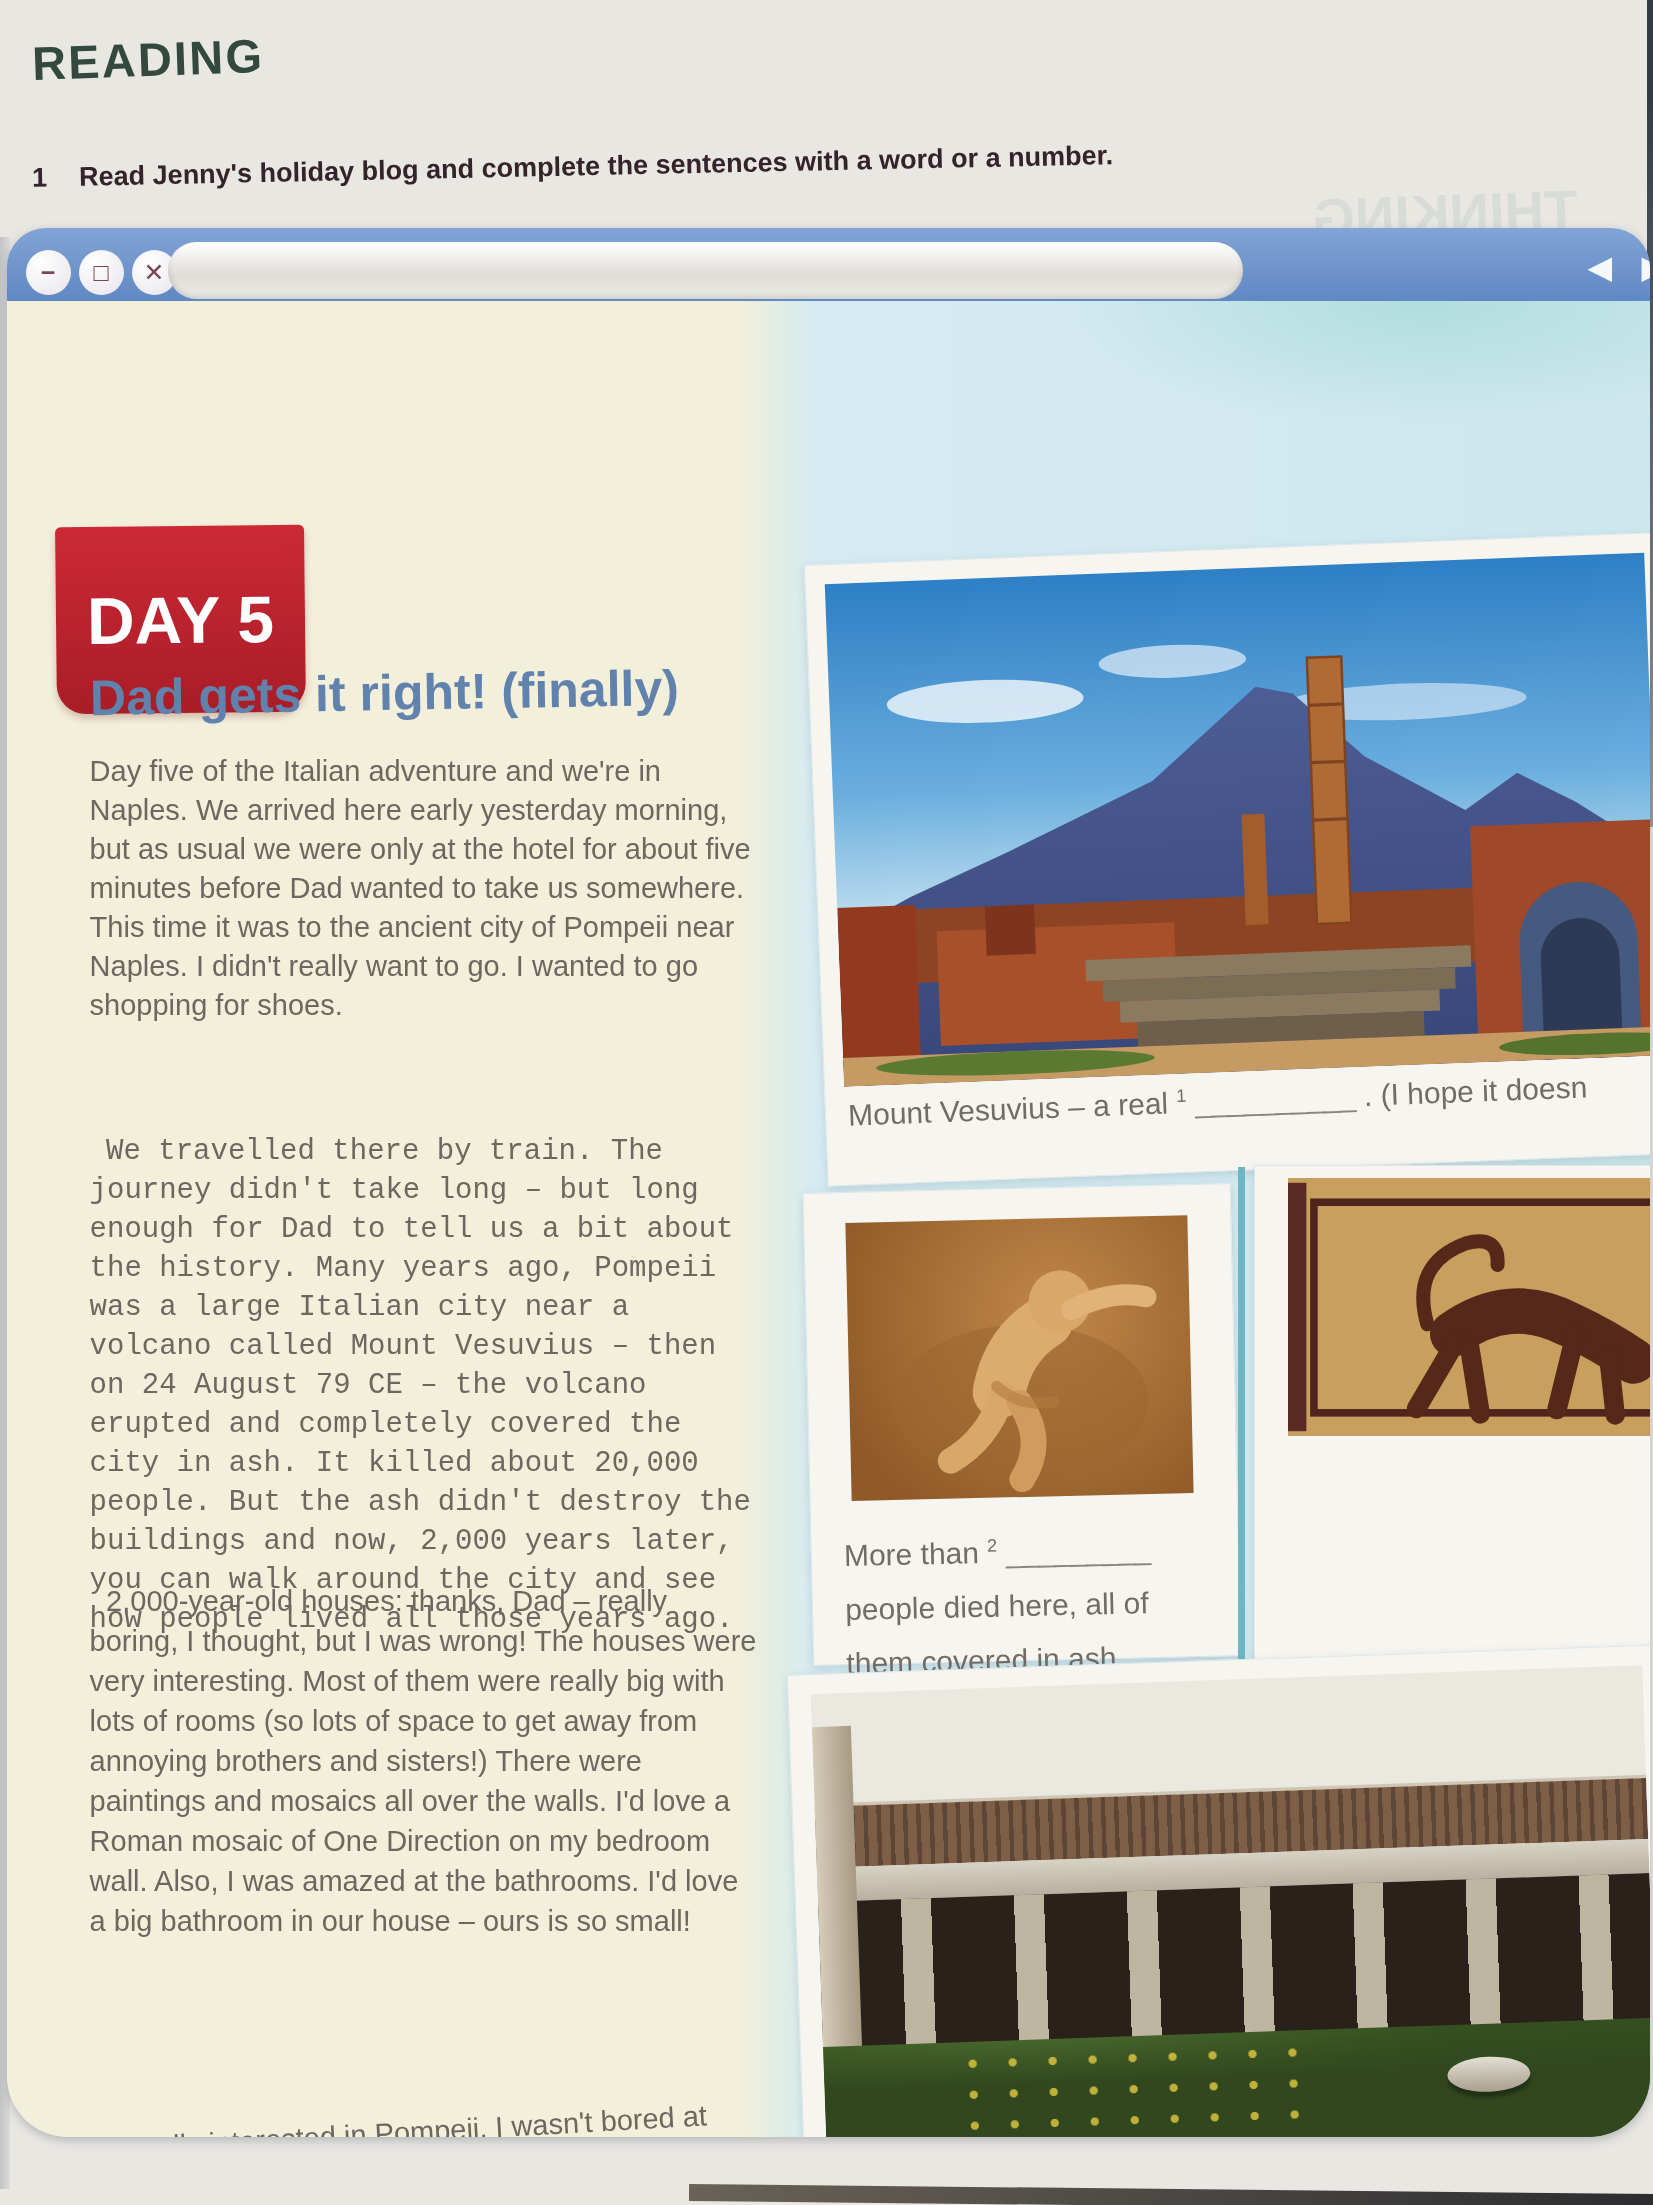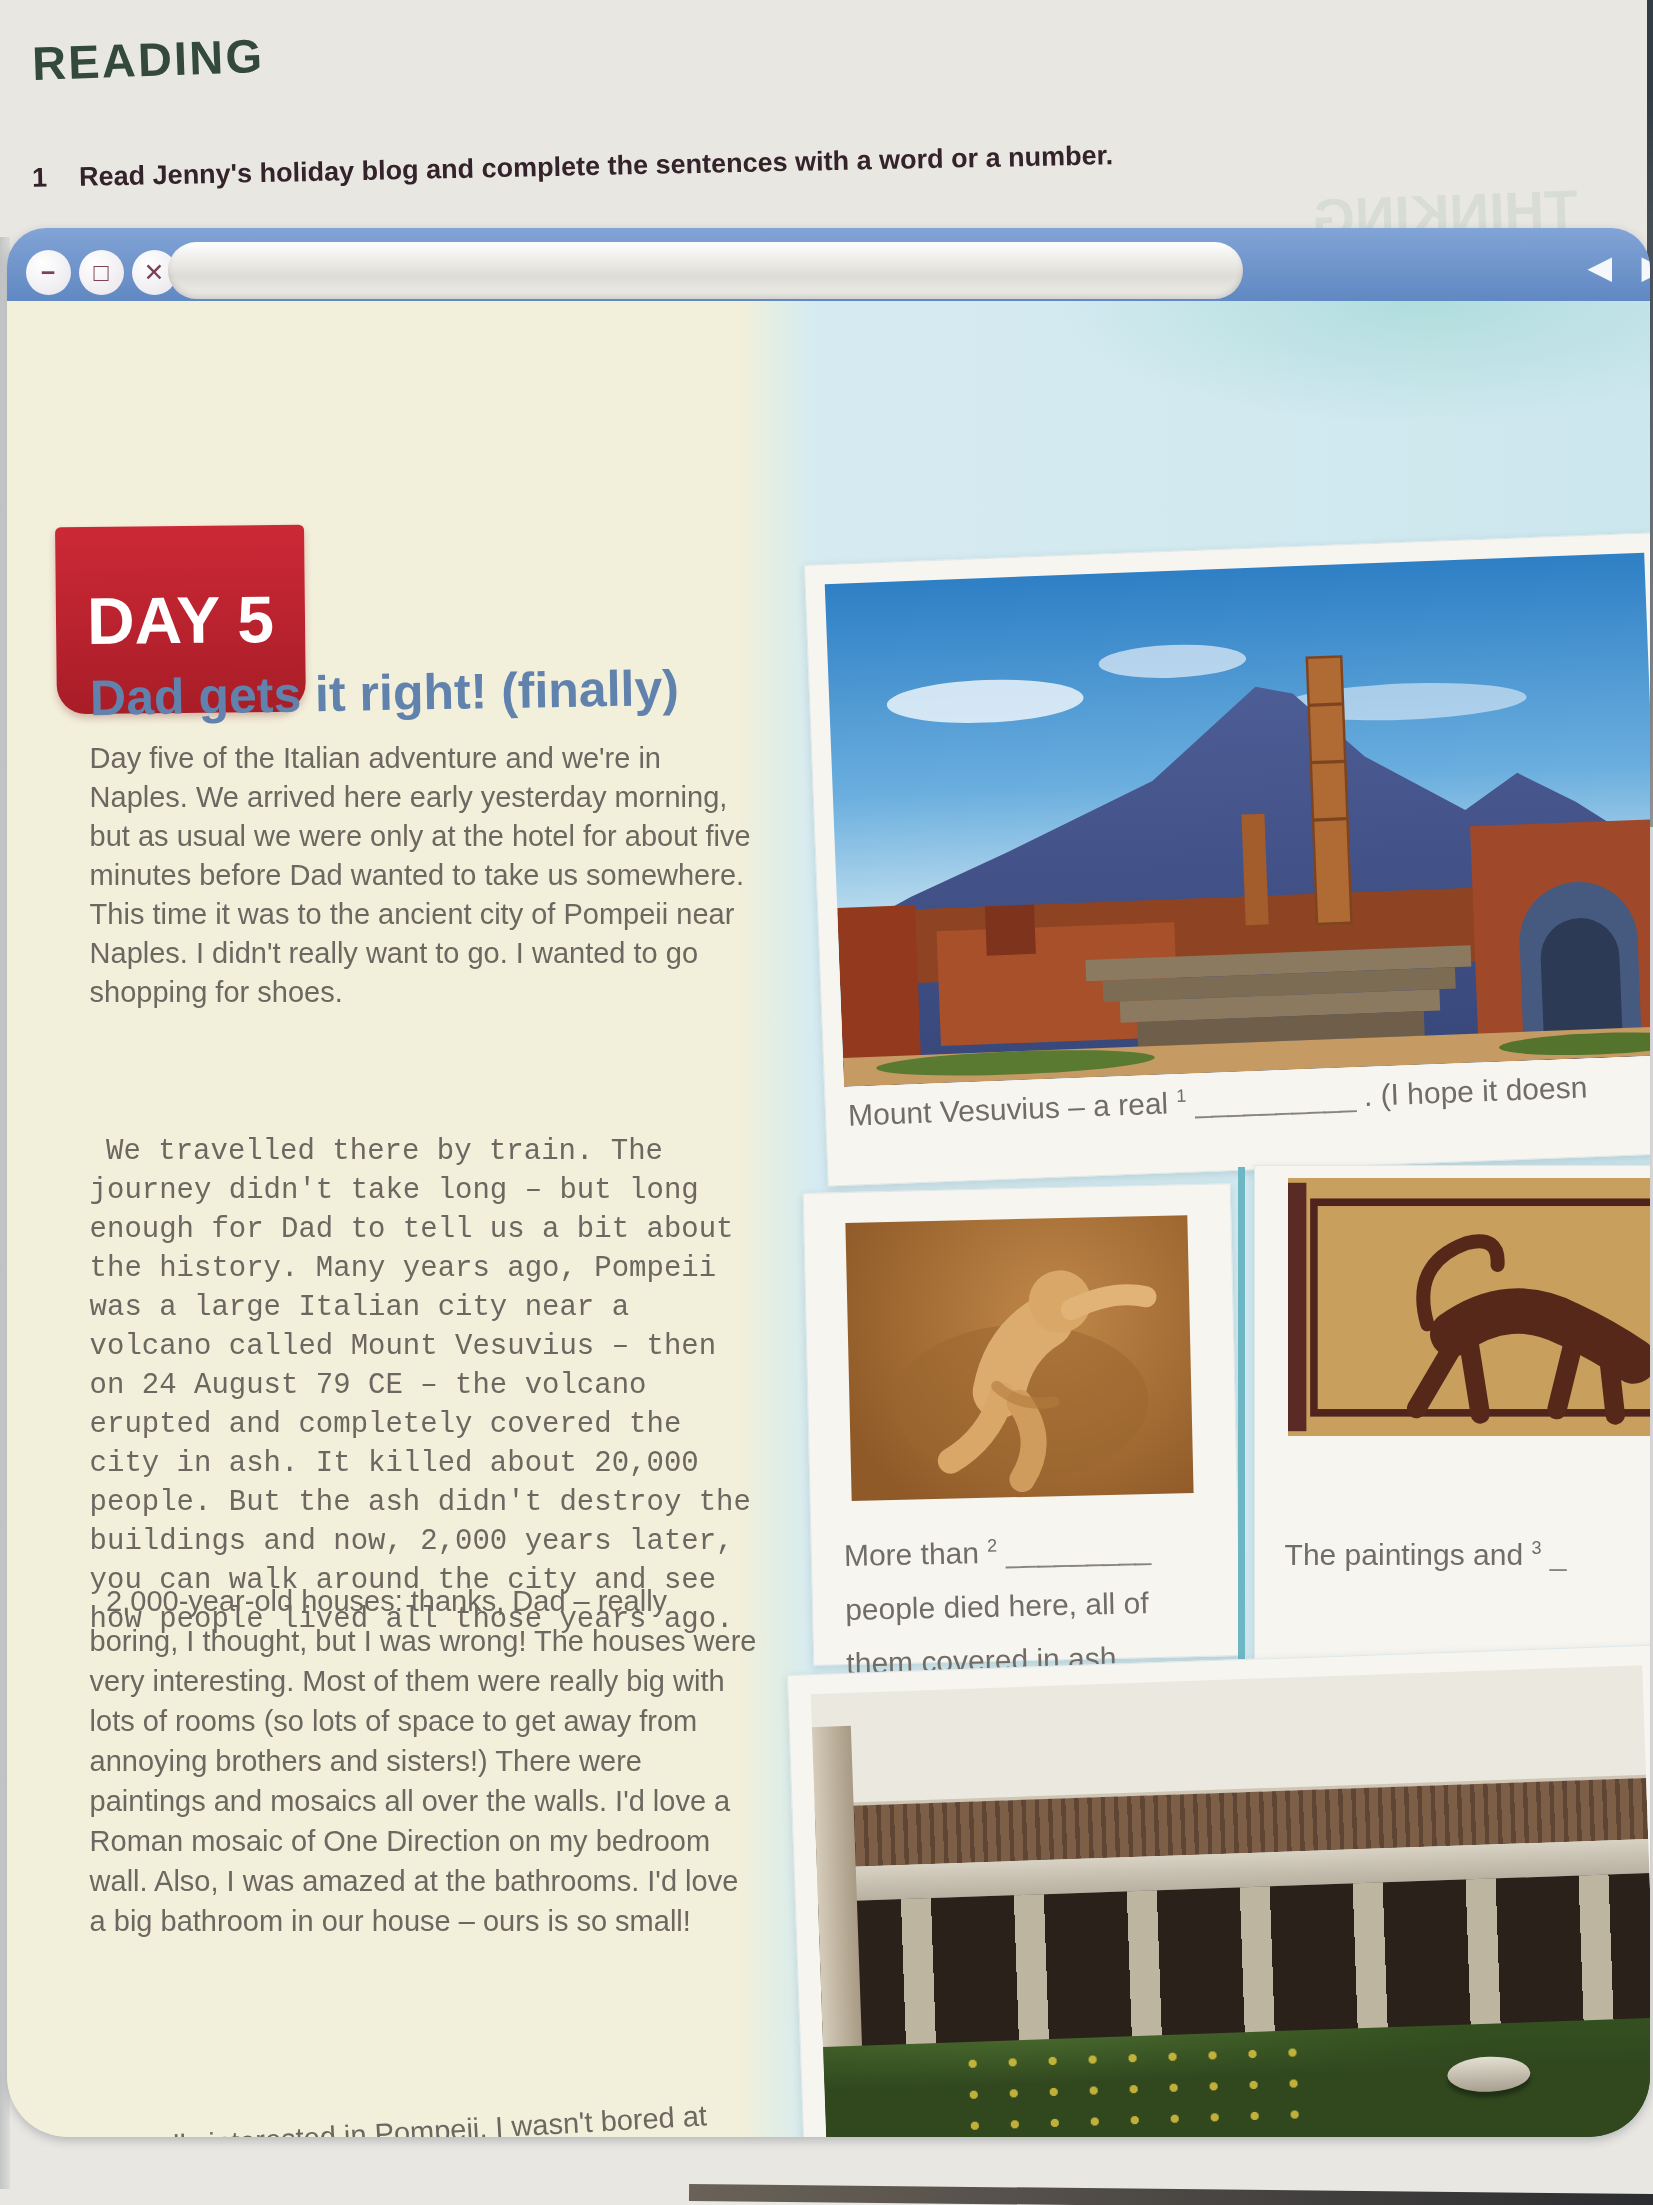--- a/index.html
+++ b/index.html
@@ -33,21 +33,21 @@
            background:linear-gradient(90deg,#f2efda 0,#f2efda 733px,#e3eee3 766px,#d6ebf1 805px,#cde7ee 100%);}
   #winbody:after{content:"";position:absolute;inset:0;
            background:radial-gradient(ellipse 524px 176px at 86% 0%,rgba(118,200,188,.35),transparent 70%);}
 
   
   #day-badge{left:49px;top:298px;width:249px;height:187px;border-radius:5.5px 5.5px 29px 29px;
              background:linear-gradient(180deg,#cc2936,#a81d27);display:flex;align-items:center;justify-content:center;
              color:#fff;font-size:66px;font-weight:bold;transform:rotate(-.6deg);box-shadow:0 4.4px 7.7px rgba(120,30,30,.25);}
   #blog-title{left:83px;top:436px;font-size:50px;font-weight:bold;color:#6282ae;white-space:nowrap;transform:rotate(-1deg);}
   .para{left:83px;width:670px;font-size:29px;line-height:39px;color:#6c6760;}
-  #para1{top:511px;}
+  #para1{top:524px;}
   #para2{top:904px;text-indent:16.5px;line-height:39px;font-family:Liberation Mono, monospace;}
   #para3{top:1353px;text-indent:16.5px;line-height:40px;}
   #para4{left:62px;top:1883px;width:684px;line-height:42px;transform:rotate(-3.2deg);}
   #airplane{left:659px;top:1891px;font-size:102px;color:#8d897f;transform:rotate(-58deg);font-family:"DejaVu Sans",sans-serif;}
 
   
   .card{background:#f7f5f0;box-shadow:0 2.8px 8.8px rgba(60,90,100,.18);border:0.6px solid #dde8ea;}
   #card1{left:797px;top:337px;width:860px;height:620px;transform:rotate(-2.2deg);transform-origin:left top;}
   #card2{left:801px;top:960px;width:426px;height:471px;transform:rotate(-1.3deg);}
   #card3{left:1247px;top:937px;width:411px;height:496px;}
@@ -204,25 +204,20 @@
           <rect x="48" y="36" width="640" height="390" fill="none" stroke="#4f241c" stroke-width="14"></rect>
           <path d="M258,262 Q226,150 330,112 Q392,96 388,152" stroke="#56281a" stroke-width="26" fill="none" stroke-linecap="round"></path>
           <path d="M305,280 Q410,205 520,262 Q585,292 640,330" stroke="#56281a" stroke-width="84" fill="none" stroke-linecap="round"></path>
           <path d="M532,282 L498,420" stroke="#56281a" stroke-width="36" stroke-linecap="round"></path>
           <path d="M594,322 L606,430" stroke="#56281a" stroke-width="36" stroke-linecap="round"></path>
           <path d="M312,292 L238,418" stroke="#56281a" stroke-width="36" stroke-linecap="round"></path>
           <path d="M336,302 L356,428" stroke="#56281a" stroke-width="36" stroke-linecap="round"></path>
         </svg>
       </div>
       <div class="abs caption" id="cap3">
-        <div class="cap-line">
-          <span>The paintings and</span>
-          <sup>3</sup>
-          <span class="blank">_</span>
-        </div>
       </div>
     </div>
 
     <div class="abs card" id="card4">
       <div class="abs" id="photo4">
         <div class="abs" id="roof"></div>
         <div class="abs" id="entab"></div>
         <div class="abs" id="interior"></div>
         <div class="abs" id="cols"></div>
         <div class="abs" id="leftwall"></div>

